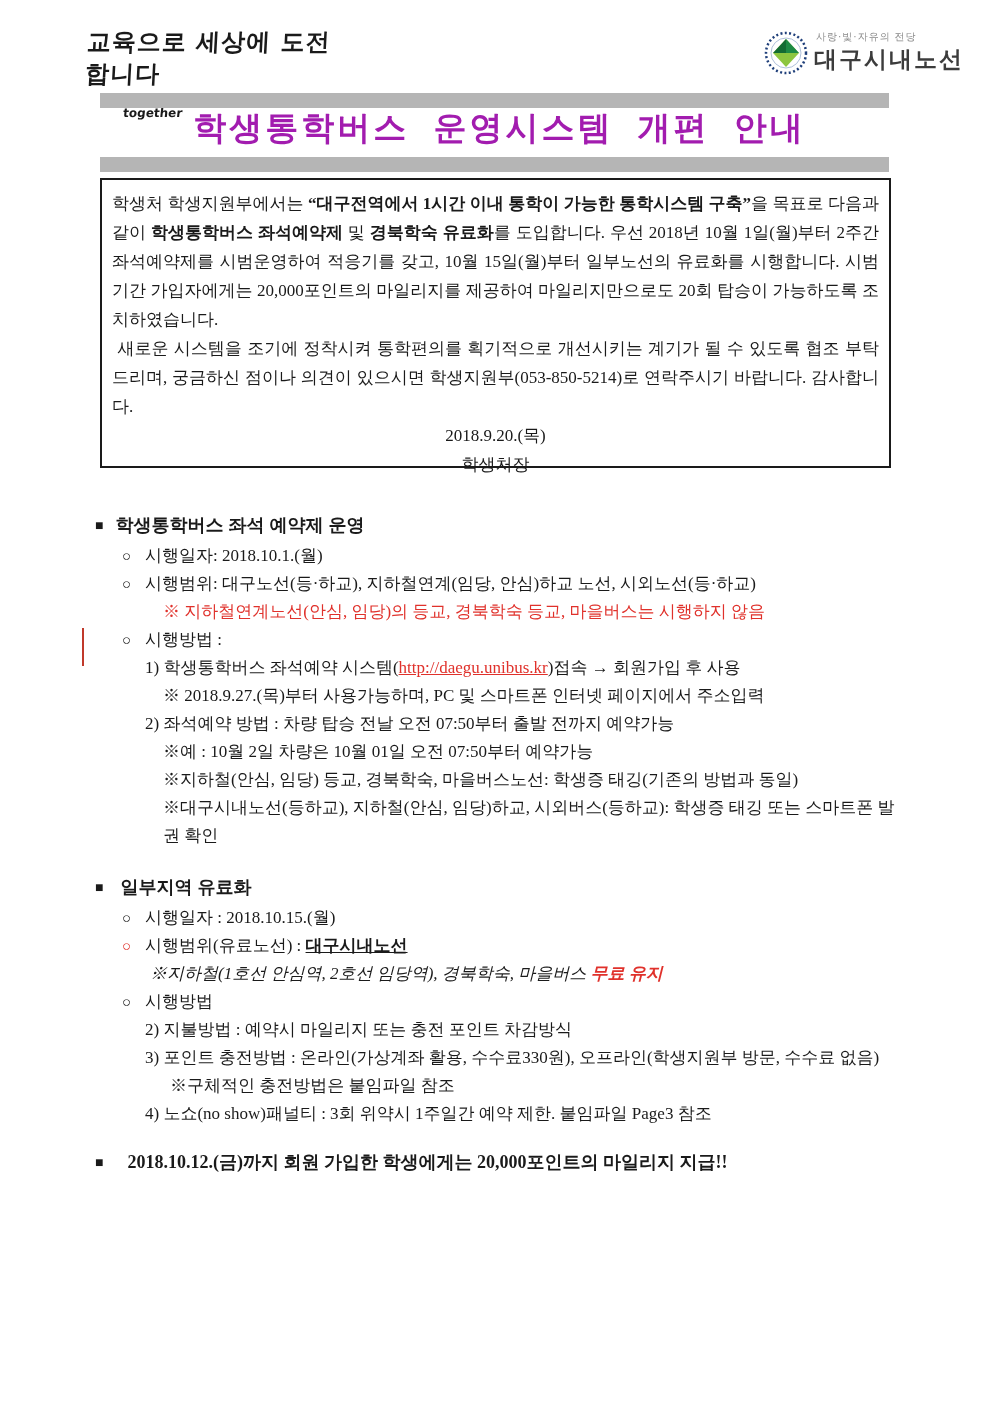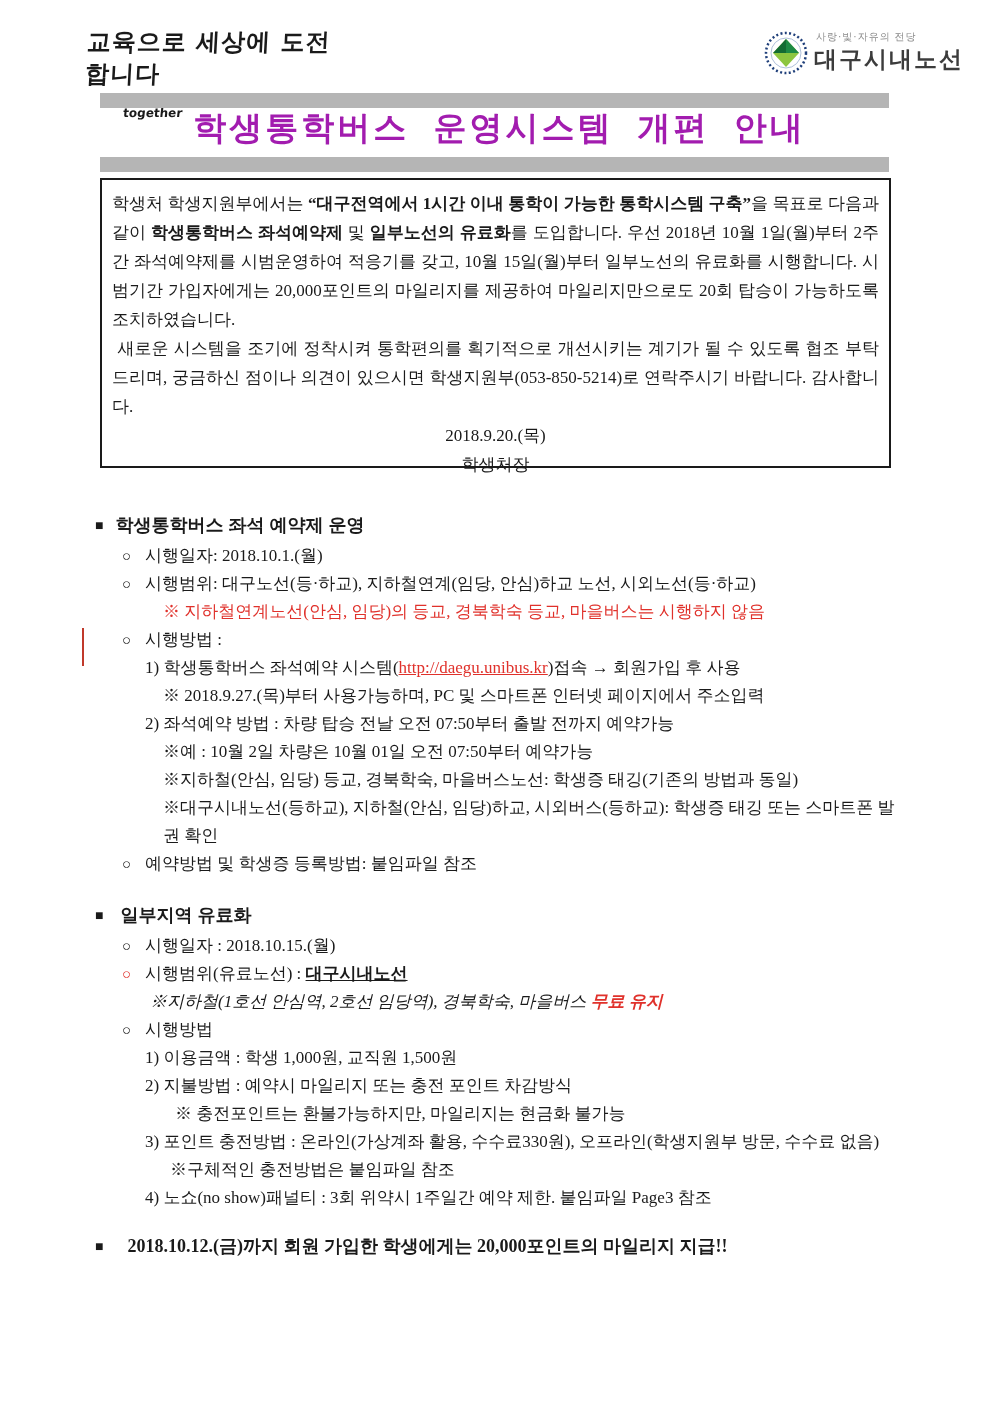--- a/index.html
+++ b/index.html
@@ -80,21 +80,21 @@
       <div class="motto">사랑·빛·자유의 전당</div>
       <div class="name">대구시내노선</div>
     </div>
   </div>
 
   <div id="bar-top" class="graybar"></div>
   <div id="doc-title">학생통학버스 운영시스템 개편 안내</div>
   <div id="bar-bottom" class="graybar"></div>
 
   <div id="notice-box">
-    <p><span>학생처 학생지원부에서는 </span><span class="b">“대구전역에서 1시간 이내 통학이 가능한 통학시스템 구축”</span><span>을 목표로 다음과 같이 </span><span class="b">학생통학버스 좌석예약제</span><span> 및 </span><span class="b">일부노선의 유료화</span><span>를 도입합니다. 우선 2018년 10월 1일(월)부터 2주간 좌석예약제를 시범운영하여 적응기를 갖고, 10월 15일(월)부터 일부노선의 유료화를 시행합니다. 시범기간 가입자에게는 20,000포인트의 마일리지를 제공하여 마일리지만으로도 20회 탑승이 가능하도록 조치하였습니다.</span></p>
+    <p><span>학생처 학생지원부에서는 </span><span class="b">“대구전역에서 1시간 이내 통학이 가능한 통학시스템 구축”</span><span>을 목표로 다음과 같이 </span><span class="b">학생통학버스 좌석예약제</span><span> 및 </span><span class="b">경북학숙 유료화</span><span>를 도입합니다. 우선 2018년 10월 1일(월)부터 2주간 좌석예약제를 시범운영하여 적응기를 갖고, 10월 15일(월)부터 일부노선의 유료화를 시행합니다. 시범기간 가입자에게는 20,000포인트의 마일리지를 제공하여 마일리지만으로도 20회 탑승이 가능하도록 조치하였습니다.</span></p>
     <p>&nbsp;새로운 시스템을 조기에 정착시켜 통학편의를 획기적으로 개선시키는 계기가 될 수 있도록 협조 부탁드리며, 궁금하신 점이나 의견이 있으시면 학생지원부(053-850-5214)로 연락주시기 바랍니다. 감사합니다.</p>
     <p class="center">2018.9.20.(목)</p>
     <p class="center">학생처장</p>
   </div>
 
   <div id="revision-bar"></div>
 
   <div id="content">
 
     <div class="h-row"><span class="sq">■</span><span>학생통학버스 좌석 예약제 운영</span></div>
@@ -114,37 +114,34 @@
 
     <div class="row lvl1">2) 좌석예약 방법 : 차량 탑승 전날 오전 07:50부터 출발 전까지 예약가능</div>
 
     <div class="row lvl2">※예 : 10월 2일 차량은 10월 01일 오전 07:50부터 예약가능</div>
 
 
     <div class="row lvl2">※지하철(안심, 임당) 등교, 경북학숙, 마을버스노선: 학생증 태깅(기존의 방법과 동일)</div>
 
     <div class="row lvl2">※대구시내노선(등하교), 지하철(안심, 임당)하교, 시외버스(등하교): 학생증 태깅 또는 스마트폰 발권 확인</div>
 
-    <div class="row c-row"><span class="ci">○</span><span>예약방법 및 학생증 등록방법: 붙임파일 참조</span></div>
 
     <div class="h-row gap24"><span class="sq">■</span>&nbsp;<span>일부지역 유료화</span></div>
 
     <div class="row c-row"><span class="ci">○</span><span>시행일자 : 2018.10.15.(월)</span></div>
 
     <div class="row c-row"><span class="ci red">○</span><span>시행범위(유료노선) : </span><span class="uline">대구시내노선</span></div>
 
     <div class="row lvl2b"><span>※지하철(1호선 안심역, 2호선 임당역), 경북학숙, 마을버스 </span><span class="red b">무료 유지</span></div>
 
     <div class="row c-row"><span class="ci">○</span><span>시행방법</span></div>
 
-    <div class="row lvl1">1) 이용금액 : 학생 1,000원, 교직원 1,500원</div>
 
     <div class="row lvl1">2) 지불방법 : 예약시 마일리지 또는 충전 포인트 차감방식</div>
 
-    <div class="row lvl2c">※ 충전포인트는 환불가능하지만, 마일리지는 현금화 불가능</div>
 
     <div class="row lvl1">3) 포인트 충전방법 : 온라인(가상계좌 활용, 수수료330원), 오프라인(학생지원부 방문, 수수료 없음)</div>
 
     <div class="row lvl2d">※구체적인 충전방법은 붙임파일 참조</div>
 
     <div class="row lvl1">4) 노쇼(no show)패널티 : 3회 위약시 1주일간 예약 제한. 붙임파일 Page3 참조</div>
 
     <div id="footer-row" class="gap20"><span class="sq">■</span><span>2018.10.12.(금)까지 회원 가입한 학생에게는 20,000포인트의 마일리지 지급!!</span></div>
 
   </div>

